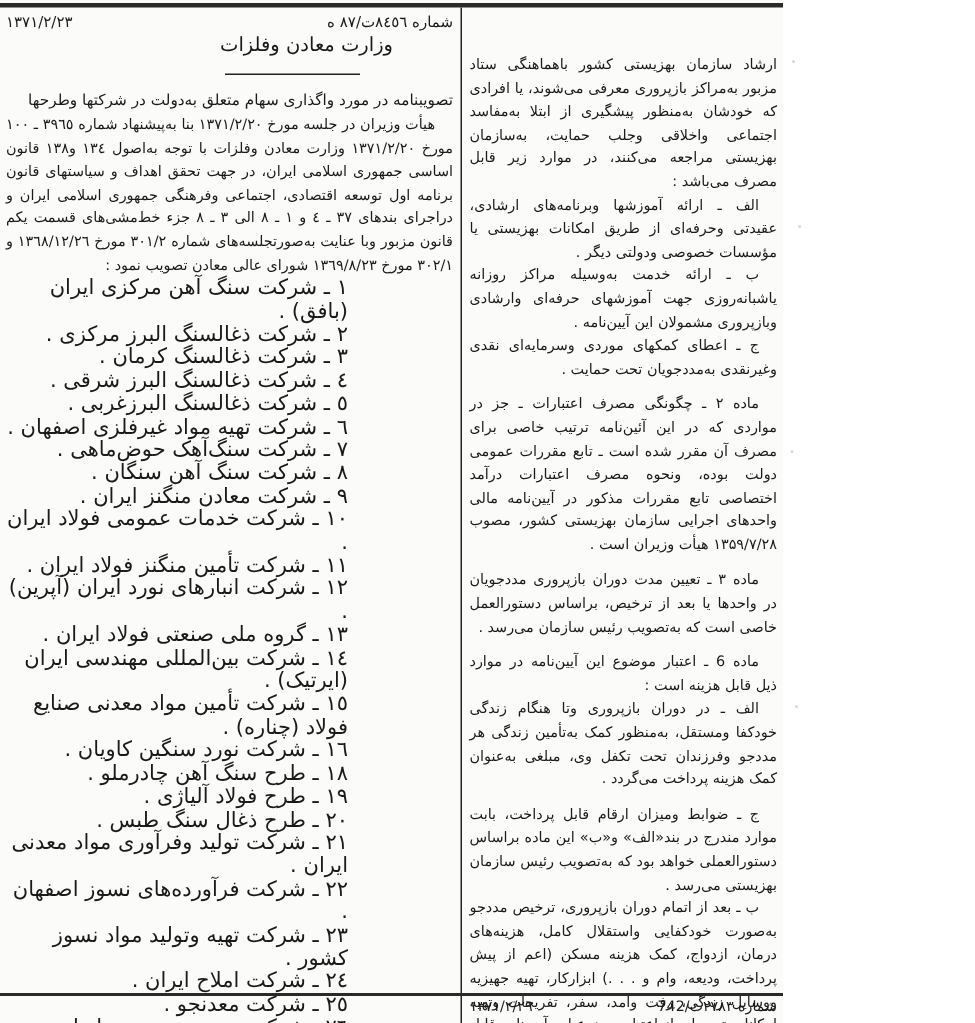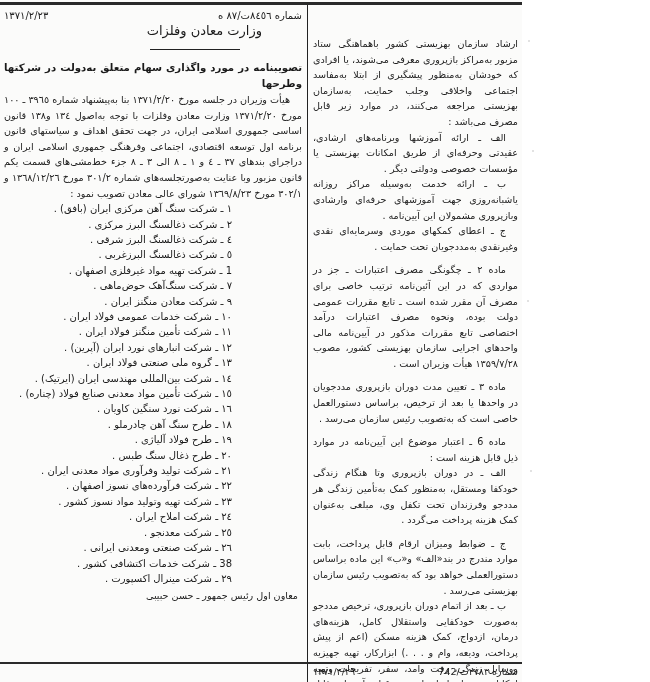--- a/index.html
+++ b/index.html
@@ -30,26 +30,26 @@
     .gap { margin-top: 8px; }
     .header-row {
       display: flex; justify-content: space-between; direction: rtl;
       font-size: 10px; line-height: 15px;
     }
     .header-row .num { font-family: "DejaVu Sans", sans-serif; }
     .ministry { direction: rtl; font-size: 13px; line-height: 16px; padding-right: 40px; }
     .short-rule {
       width: 90px; height: 1px; background: #222; margin: 10px 62px 10px auto;
     }
-    .title { font-weight: bold; font-size: 10.2px; line-height: 16px; }
+    .title { font-weight: normal; font-size: 10.2px; line-height: 16px; }
     ol.companies {
       list-style: none; margin: 0; padding: 0; text-align: right;
       padding-right: 70px;
     }
-    ol.companies li { line-height: 15.4px; font-size: 10px; }
+    ol.companies li { line-height: 15.4px; font-size: 14px; }
     .sig { margin-top: 2px; padding-right: 4px; }
     .bottom-rule {
       position: absolute; left: 0; top: 662px; width: 522px; height: 2px;
       background: #2a2a2a;
     }
     .footer-right {
       position: absolute; left: 313px; top: 666px; width: 205px;
       direction: rtl; font-size: 9.5px; display: flex; justify-content: space-between;
     }
     .right-margin {
@@ -83,24 +83,26 @@
       <span class="num">شماره ۸٤٥٦ت/۸۷ ه</span>
       <span>۱۳۷۱/۲/۲۳</span>
     </div>
     <div class="ministry">وزارت معادن وفلزات</div>
     <div class="short-rule"></div>
     <p class="title">تصویبنامه در مورد واگذاری سهام متعلق به‌دولت در شرکتها وطرحها</p>
     <p class="indent">هیأت وزیران در جلسه مورخ ۱۳۷۱/۲/۲۰ بنا به‌پیشنهاد شماره ۳۹٦٥ ـ ۱۰۰ مورخ ۱۳۷۱/۲/۲۰ وزارت معادن وفلزات با توجه به‌اصول ۱۳٤ و۱۳۸ قانون اساسی جمهوری اسلامی ایران، در جهت تحقق اهداف و سیاستهای قانون برنامه اول توسعه اقتصادی، اجتماعی وفرهنگی جمهوری اسلامی ایران و دراجرای بندهای ۳۷ ـ ٤ و ۱ ـ ۸ الی ۳ ـ ۸ جزء خط‌مشی‌های قسمت یکم قانون مزبور وبا عنایت به‌صورتجلسه‌های شماره ۳۰۱/۲ مورخ ۱۳٦۸/۱۲/۲٦ و ۳۰۲/۱ مورخ ۱۳٦۹/۸/۲۳ شورای عالی معادن تصویب نمود :</p>
     <ol class="companies">
       <li>۱ ـ شرکت سنگ آهن مرکزی ایران (بافق) .</li>
       <li>۲ ـ شرکت ذغالسنگ البرز مرکزی .</li>
+      <li>۳ ـ شرکت ذغالسنگ کرمان .</li>
       <li>٤ ـ شرکت ذغالسنگ البرز شرقی .</li>
       <li>٥ ـ شرکت ذغالسنگ البرزغربی .</li>
-      <li>1 ـ شرکت تهیه مواد غیرفلزی اصفهان .</li>
+      <li>٦ ـ شرکت تهیه مواد غیرفلزی اصفهان .</li>
       <li>۷ ـ شرکت سنگ‌آهک حوض‌ماهی .</li>
+      <li>۸ ـ شرکت سنگ آهن سنگان .</li>
       <li>۹ ـ شرکت معادن منگنز ایران .</li>
       <li>۱۰ ـ شرکت خدمات عمومی فولاد ایران .</li>
       <li>۱۱ ـ شرکت تأمین منگنز فولاد ایران .</li>
       <li>۱۲ ـ شرکت انبارهای نورد ایران (آپرین) .</li>
       <li>۱۳ ـ گروه ملی صنعتی فولاد ایران .</li>
       <li>۱٤ ـ شرکت بین‌المللی مهندسی ایران (ایرتیک) .</li>
       <li>۱٥ ـ شرکت تأمین مواد معدنی صنایع فولاد (چناره) .</li>
       <li>۱٦ ـ شرکت نورد سنگین کاویان .</li>
       <li>۱۸ ـ طرح سنگ آهن چادرملو .</li>
       <li>۱۹ ـ طرح فولاد آلیاژی .</li>

